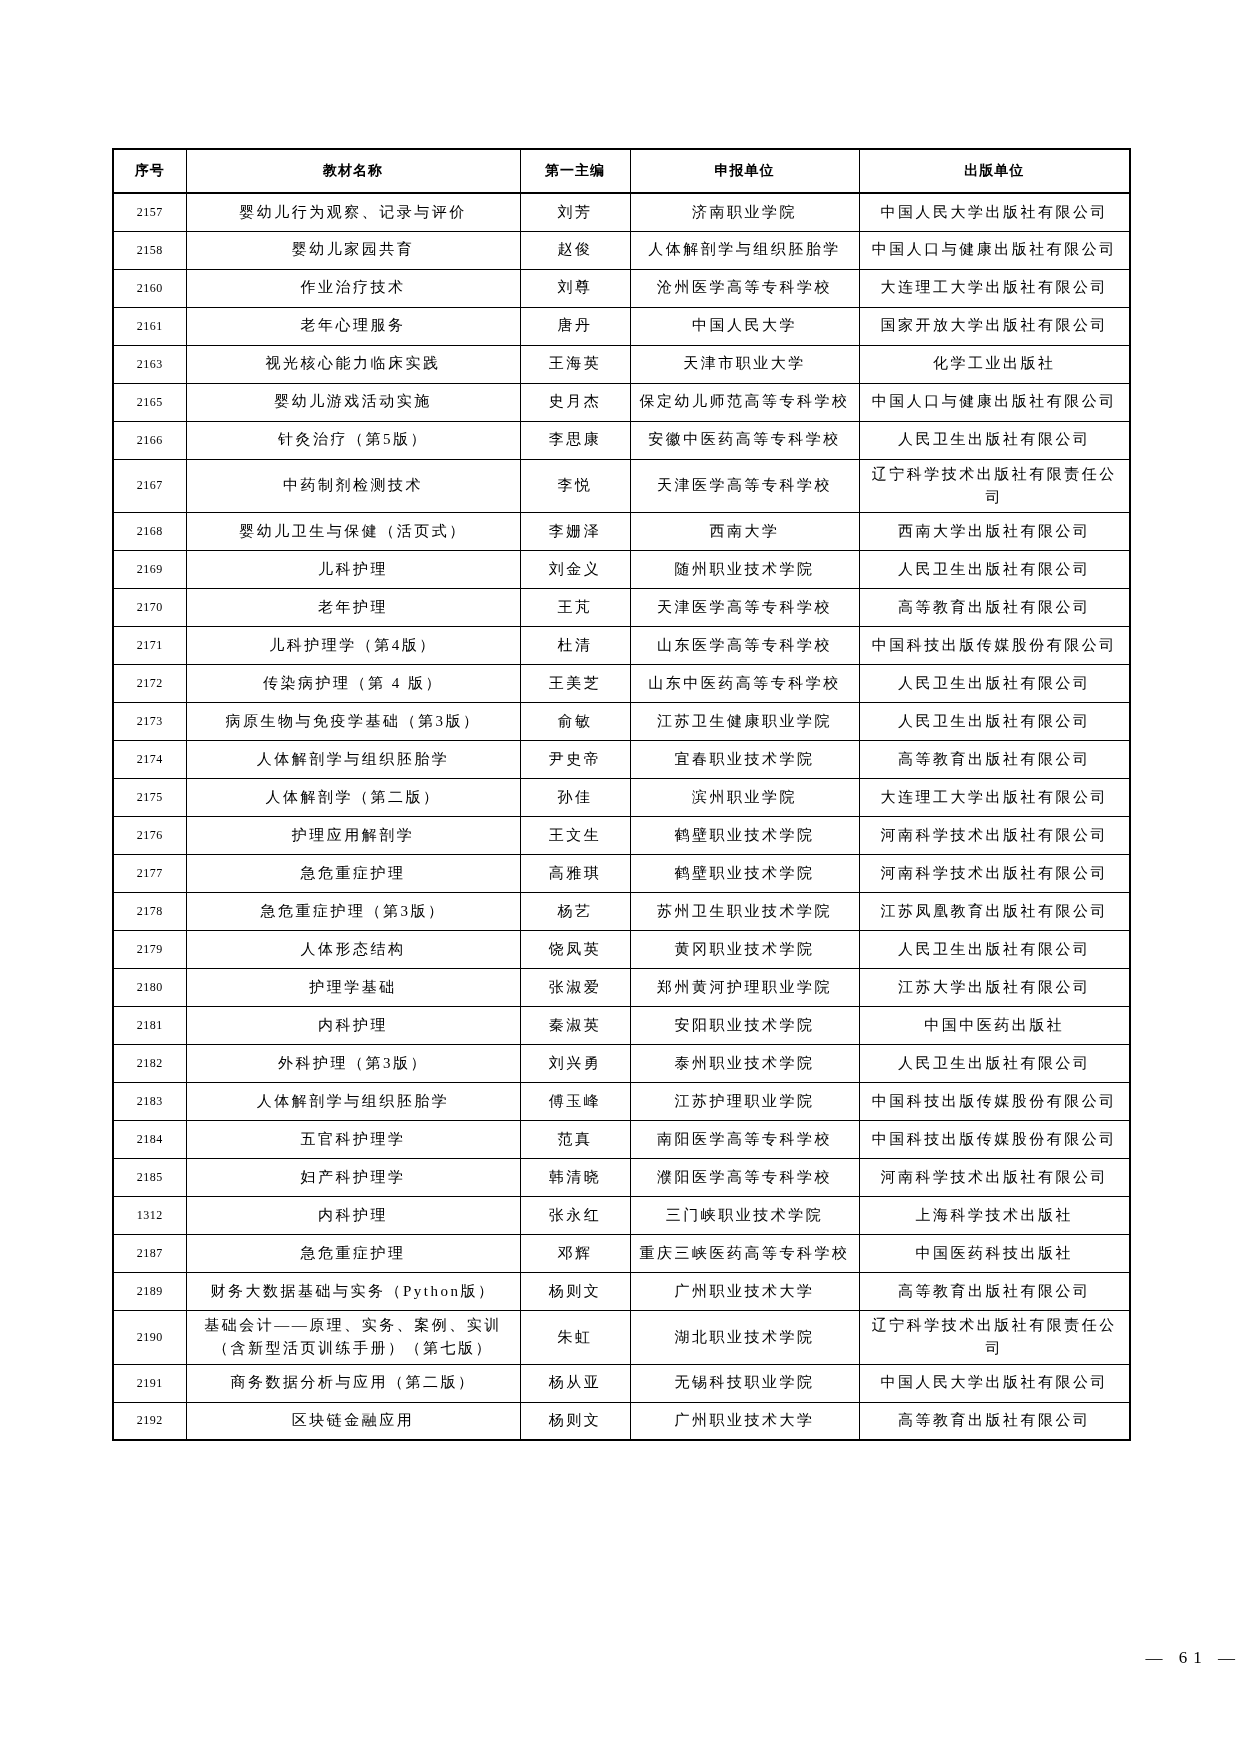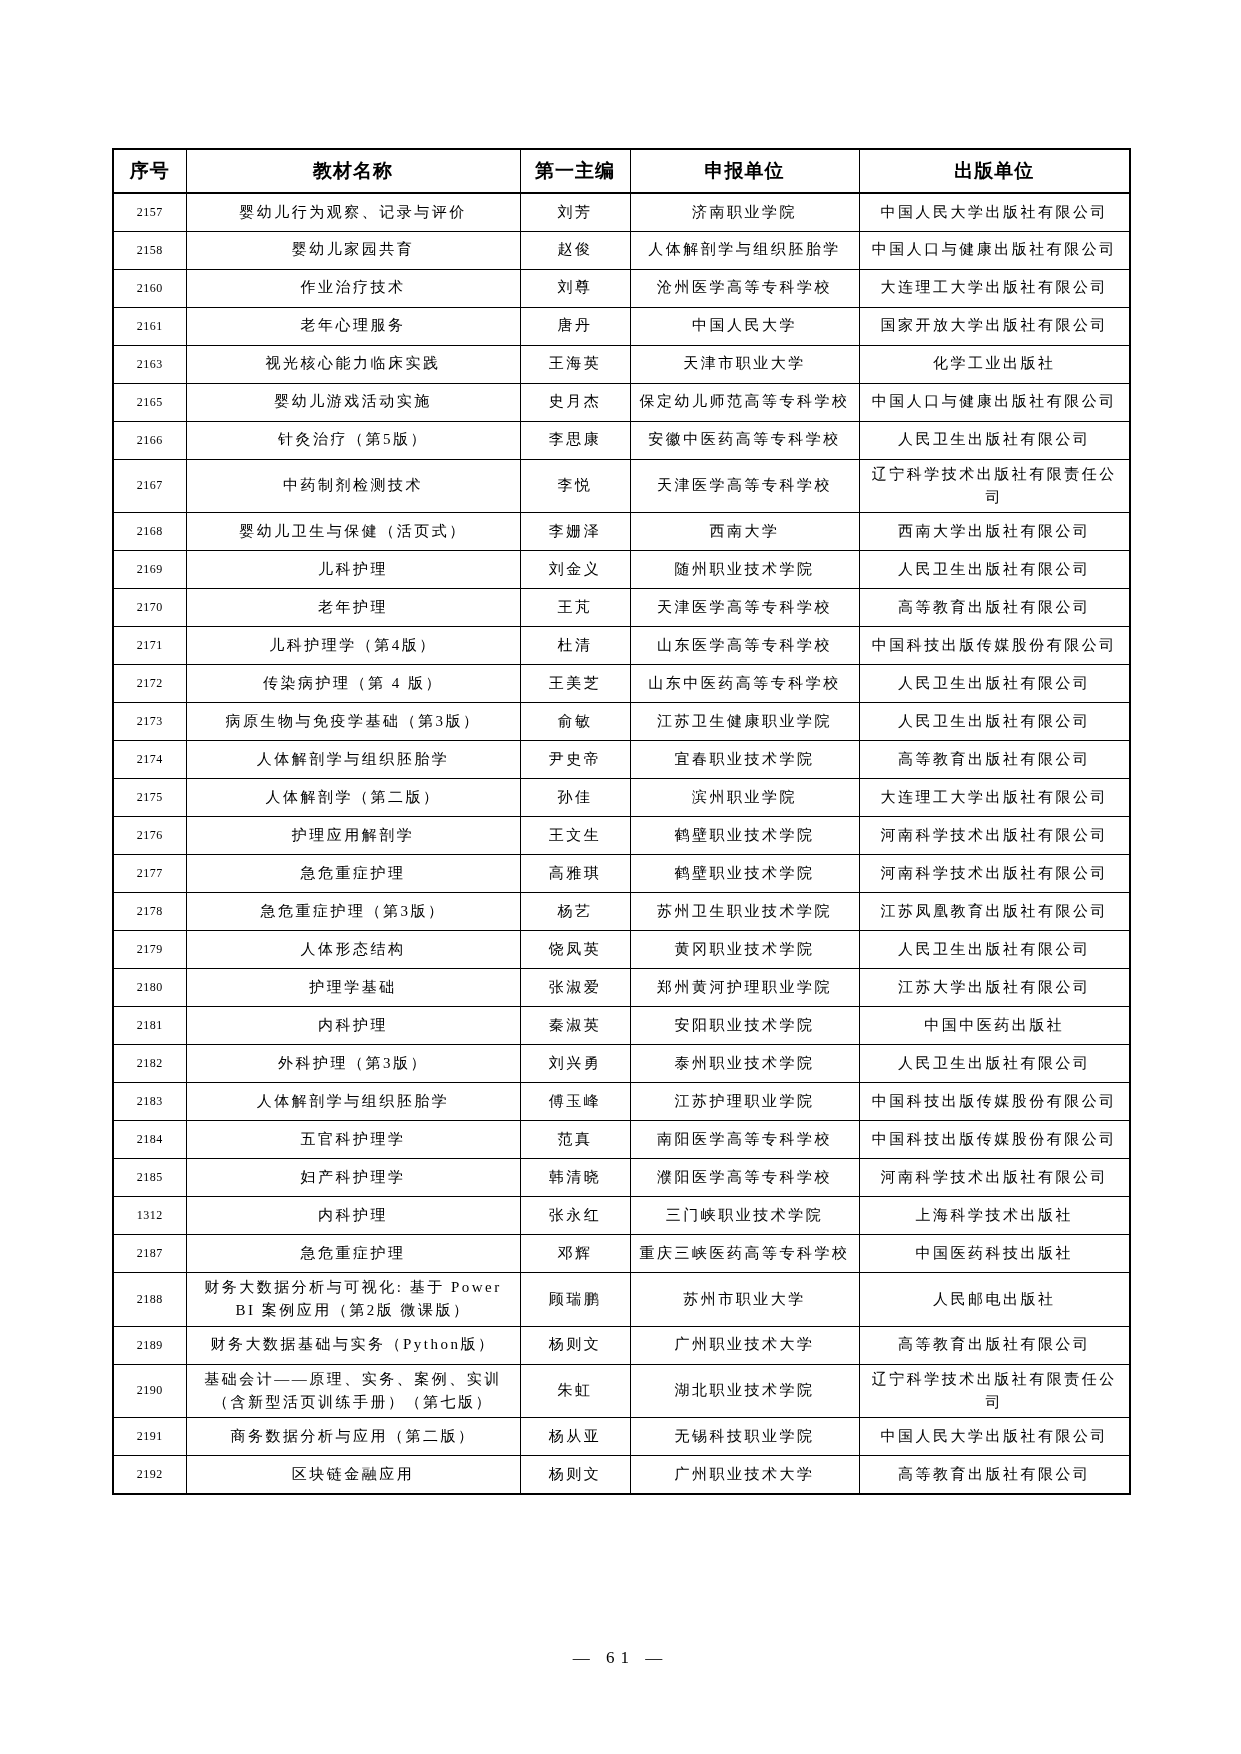--- a/index.html
+++ b/index.html
@@ -24,21 +24,21 @@
     border-collapse: collapse;
     table-layout: fixed;
     border: 2px solid #000000;
   }
   table.doc-table th {
     border: 1px solid #000000;
     border-bottom: 2px solid #000000;
     height: 44px;
     font-family: "Liberation Sans", "DejaVu Sans", sans-serif;
     font-weight: bold;
-    font-size: 19px;
+    font-size: 14px;
     letter-spacing: 1px;
     text-align: center;
     vertical-align: middle;
     padding: 2px 4px;
     box-sizing: border-box;
   }
   table.doc-table td {
     border: 1px solid #000000;
     height: 38px;
     font-size: 15px;
@@ -51,21 +51,21 @@
   }
   table.doc-table td.col-no {
     letter-spacing: 0.5px;
     font-size: 12px;
   }
   .page-footer {
     position: absolute;
     left: 0;
     top: 1648px;
     width: 100%;
-    text-align: center;
+    text-align: right;
     font-size: 17px;
     letter-spacing: 6px;
     font-family: "Liberation Serif", "DejaVu Serif", serif;
   }
 </style>
 </head>
 <body>
 
 <div class="page">
 
@@ -277,27 +277,20 @@
           <td class="col-publisher">上海科学技术出版社</td>
         </tr>
         <tr>
           <td class="col-no">2187</td>
           <td class="col-name">急危重症护理</td>
           <td class="col-editor">邓辉</td>
           <td class="col-applicant">重庆三峡医药高等专科学校</td>
           <td class="col-publisher">中国医药科技出版社</td>
         </tr>
         <tr>
-          <td class="col-no">2188</td>
-          <td class="col-name">财务大数据分析与可视化: 基于 Power BI 案例应用（第2版 微课版）</td>
-          <td class="col-editor">顾瑞鹏</td>
-          <td class="col-applicant">苏州市职业大学</td>
-          <td class="col-publisher">人民邮电出版社</td>
-        </tr>
-        <tr>
           <td class="col-no">2189</td>
           <td class="col-name">财务大数据基础与实务（Python版）</td>
           <td class="col-editor">杨则文</td>
           <td class="col-applicant">广州职业技术大学</td>
           <td class="col-publisher">高等教育出版社有限公司</td>
         </tr>
         <tr>
           <td class="col-no">2190</td>
           <td class="col-name">基础会计——原理、实务、案例、实训（含新型活页训练手册）（第七版）</td>
           <td class="col-editor">朱虹</td>

